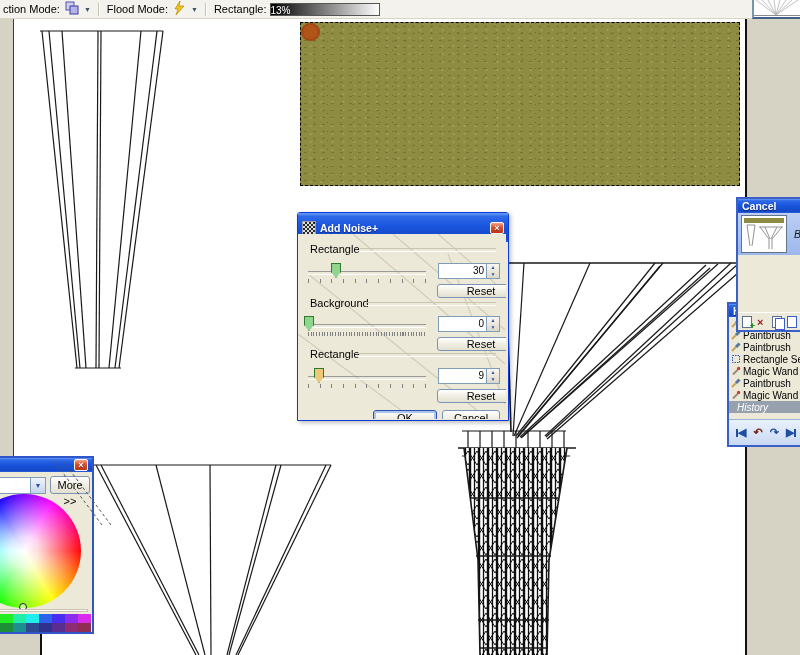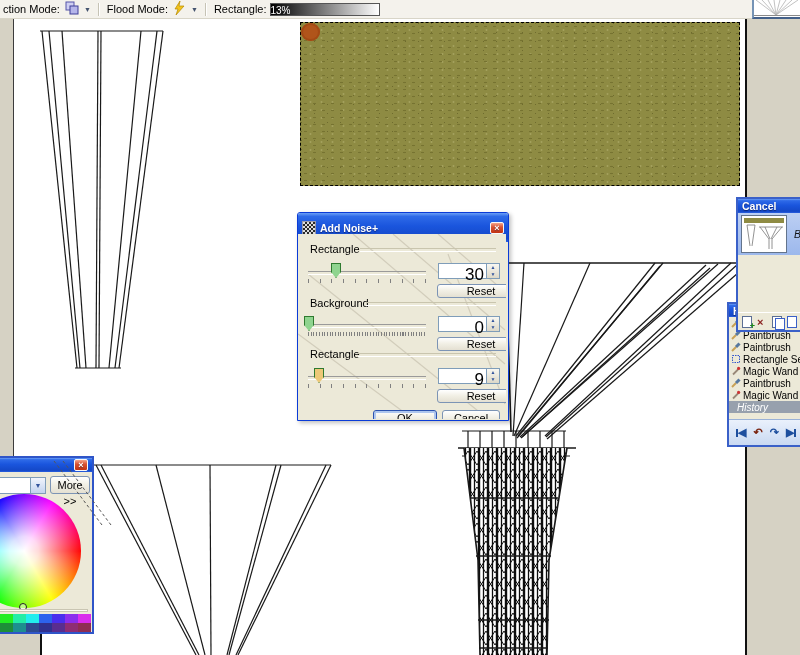--- a/index.html
+++ b/index.html
@@ -41,21 +41,21 @@
   .noiseicon{width:12px;height:12px;background:repeating-conic-gradient(#2a2a2a 0 25%,#ddd 0 50%) 0 0/4px 4px;border:1px solid #99a;margin-right:4px;}
   #dlgbody{position:absolute;left:0;top:21px;width:208px;height:185px;background:#ece9d8;overflow:hidden;}
   .grplabel{position:absolute;left:12px;color:#000;}
   .grpline{position:absolute;height:2px;border-top:1px solid #c9c5ae;border-bottom:1px solid #fff;}
   .track{position:absolute;height:2px;border-top:1px solid #9a9a9a;border-bottom:1px solid #fff;}
   .thumb{position:absolute;width:10px;height:15px;clip-path:polygon(0 0,100% 0,100% 60%,50% 100%,0 60%);
      border:0;box-shadow:inset 0 0 0 1px #2f7a2f;}
   .ticks{position:absolute;height:4px;background:repeating-linear-gradient(90deg,#808080 0 1px,transparent 1px 11.7px);}
   .ticksdense{position:absolute;height:4px;background:repeating-linear-gradient(90deg,#808080 0 1px,transparent 1px 2.7px);}
   .numbox{position:absolute;width:62px;height:16px;background:#fff;border:1px solid #7f9db9;box-sizing:border-box;display:flex;}
-  .numval{flex:1;text-align:right;padding:1px 2px 0 0;font-size:17px;}
+  .numval{flex:1;text-align:right;padding:1px 2px 0 0;font-size:10px;}
   .spin{width:12px;border-left:1px solid #7f9db9;display:flex;flex-direction:column;background:linear-gradient(#f8f7f2,#ddd8c8);}
   .spin span{flex:1;font-size:5px;line-height:6px;text-align:center;color:#33549c;}
   .resetbtn{position:absolute;width:88px;height:14px;line-height:12px;}
   #okbtn{position:absolute;left:75px;top:176px;width:64px;height:16px;line-height:14px;border-color:#2a52b0;box-shadow:inset 0 0 0 2px #aec6ee;}
   #cancelbtn{position:absolute;left:144px;top:176px;width:58px;height:16px;line-height:14px;}
   
   #layers{left:736px;top:197px;width:70px;height:131px;z-index:15;border:2px solid #3a60c8;background:#ece9d8;box-sizing:content-box;}
   #layers .xptitle{height:14px;}
   #lrow{position:absolute;left:0;top:14px;width:100%;height:42px;background:linear-gradient(#bccff3,#9cb8ec);display:flex;align-items:center;}
   #lthumb{width:46px;height:36px;background:#fff;border:1px solid #63748c;margin-left:3px;}

